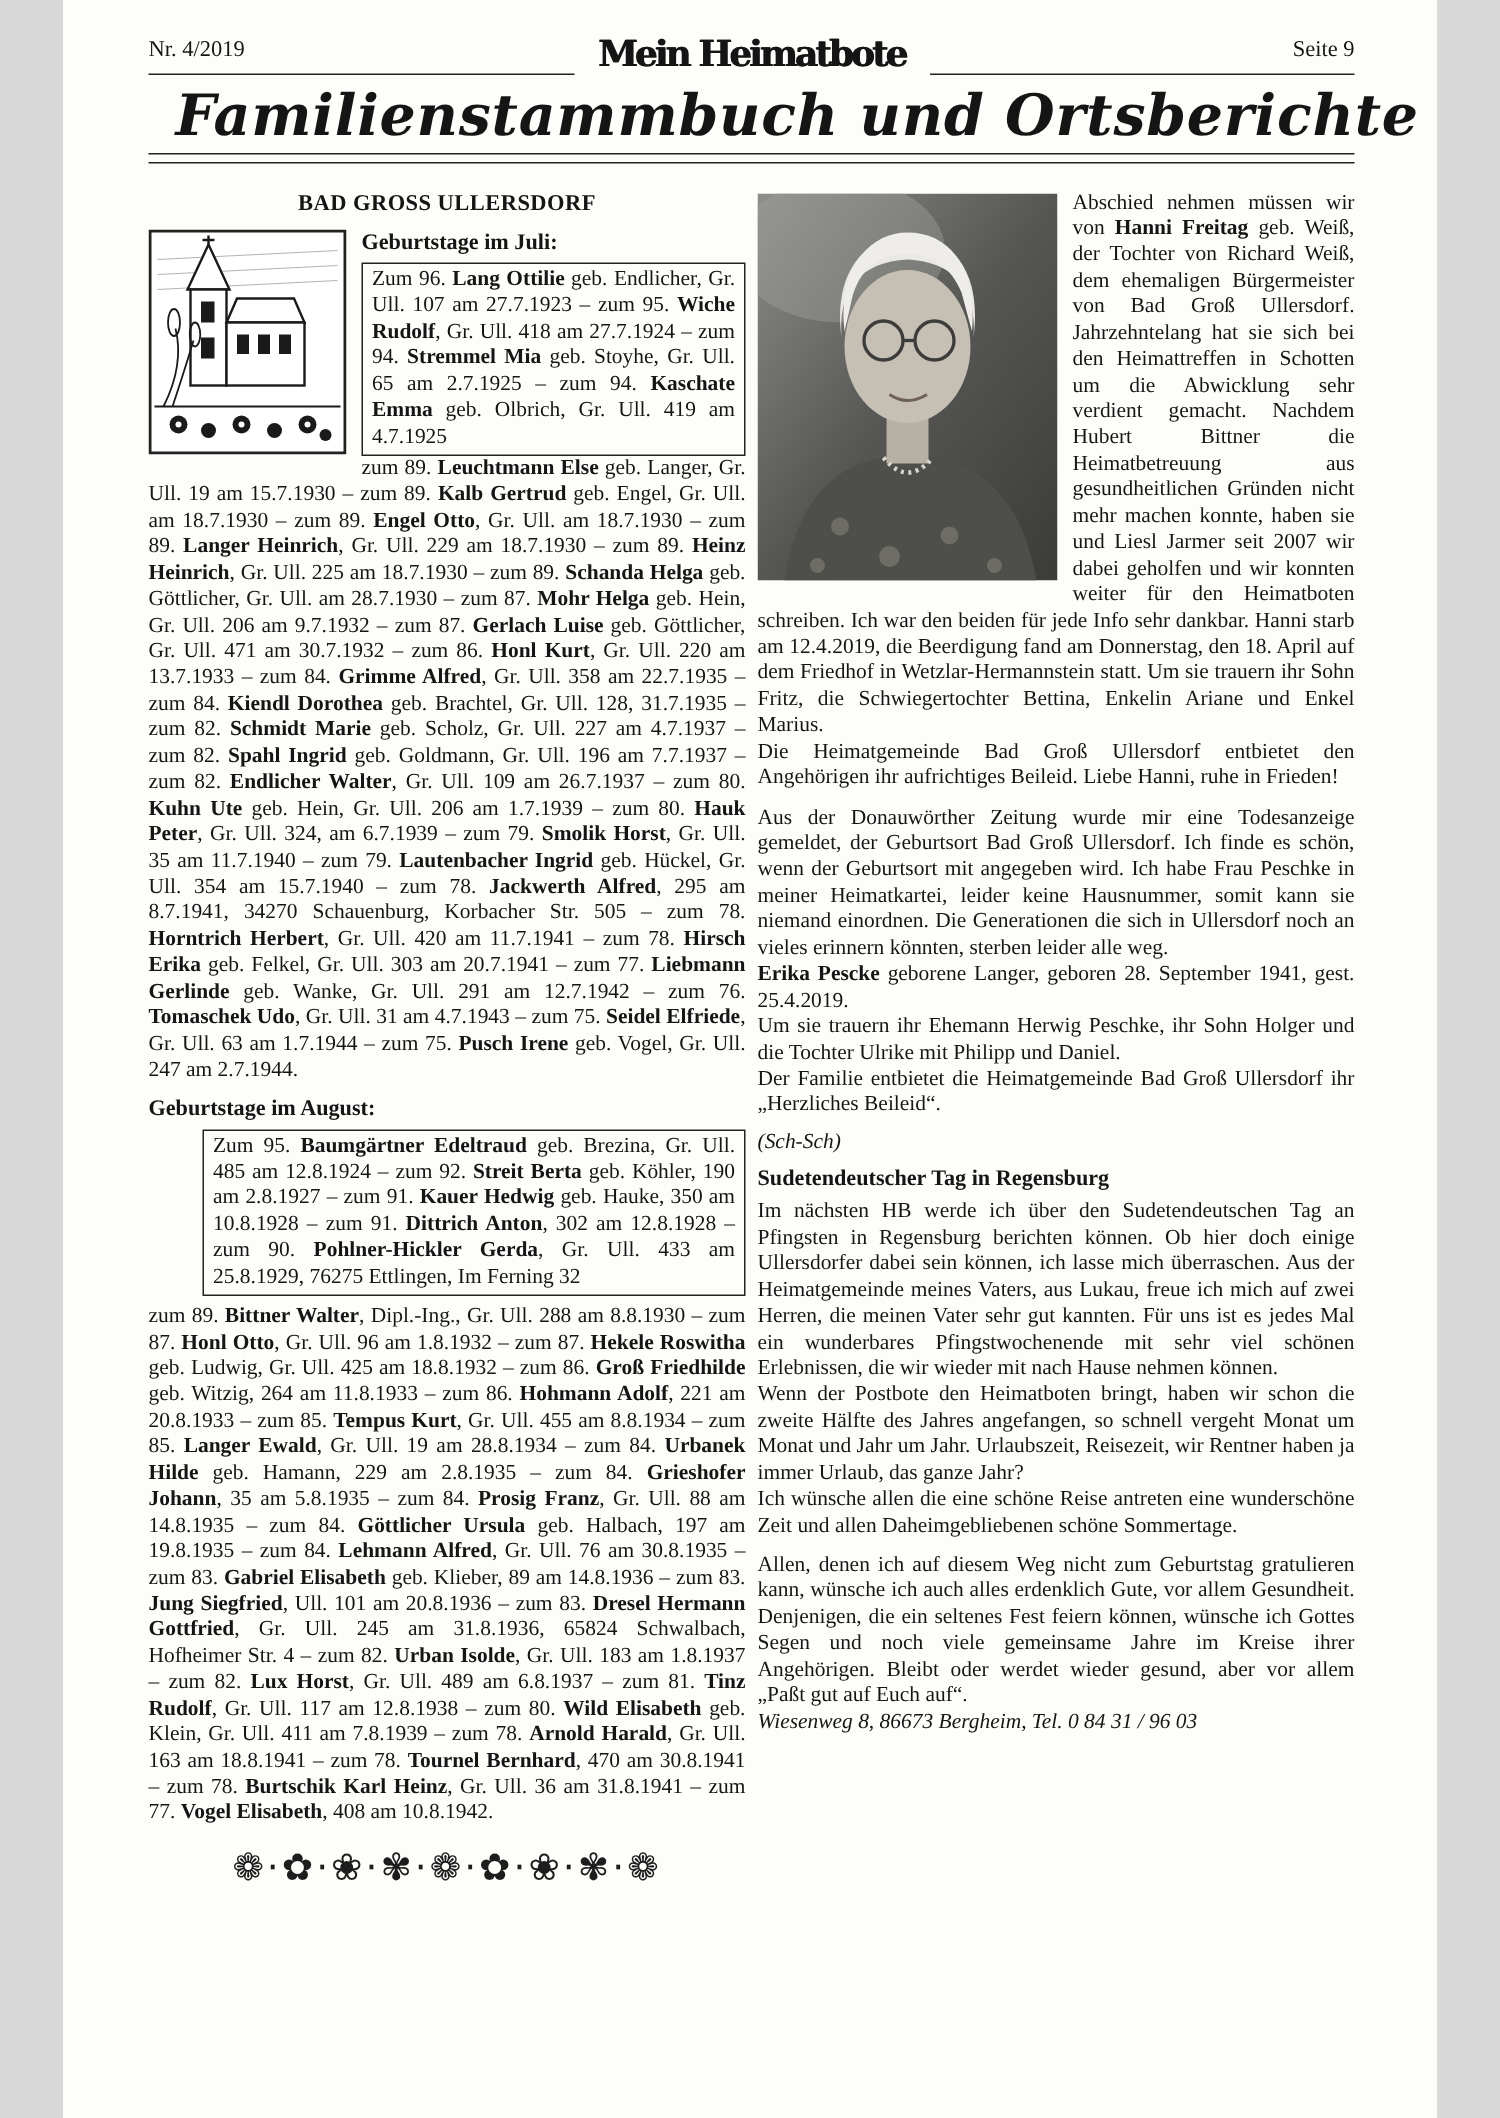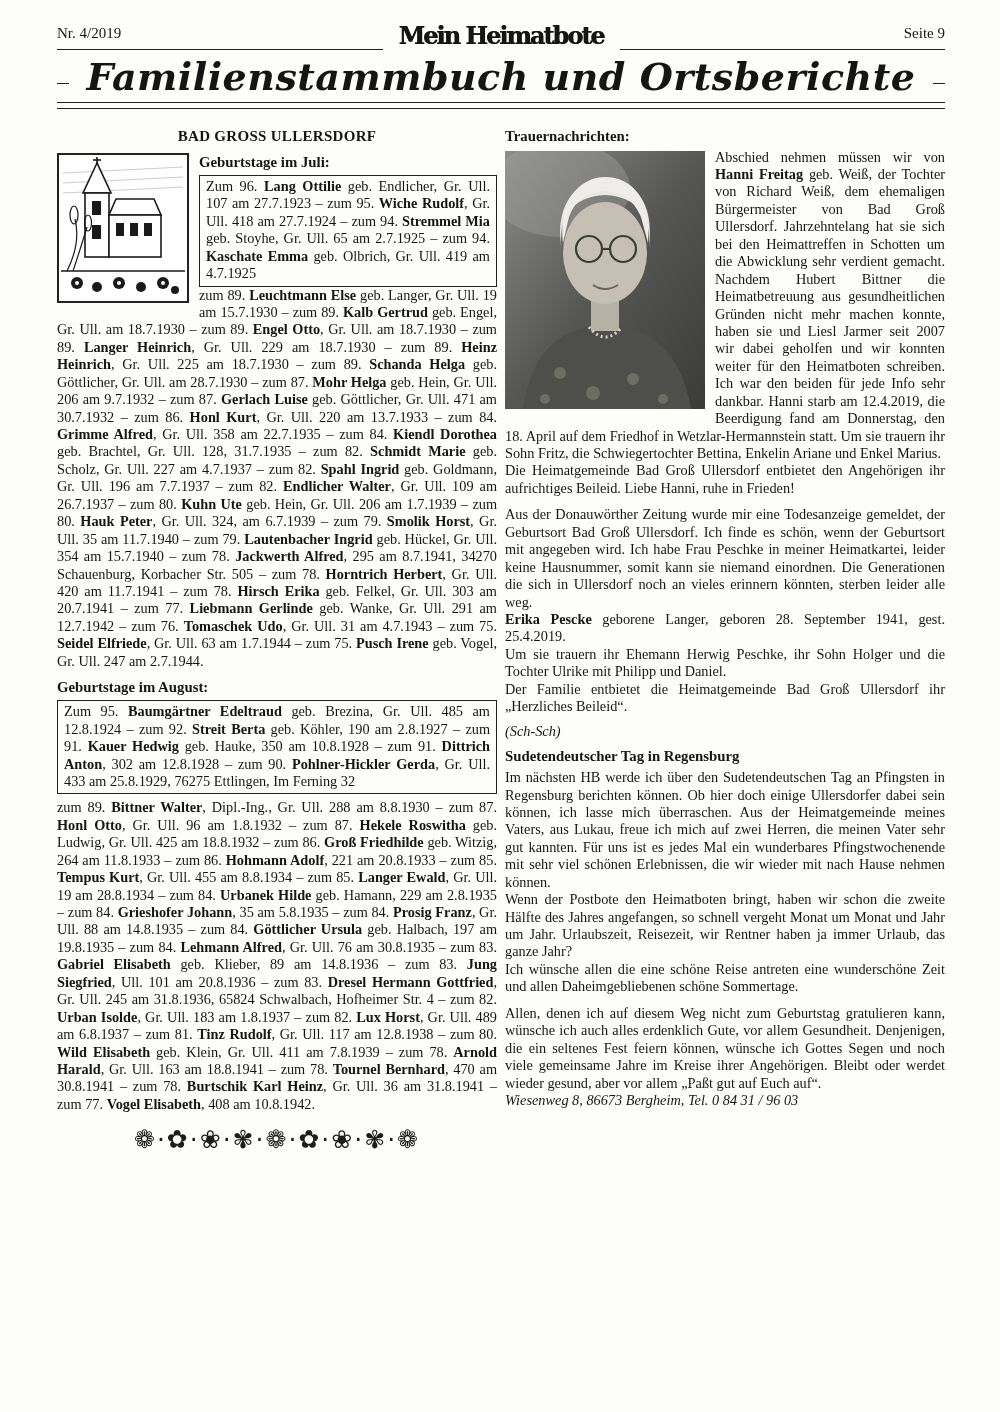--- a/index.html
+++ b/index.html
@@ -1,17 +1,17 @@
 <!DOCTYPE html>
 <html><head>
 <meta charset="utf-8">
 <style>
   html,body{margin:0;padding:0;}
   body{background:#d8d8d8;font-family:"Liberation Serif",serif;}
-  .page{width:1000px;height:1412px;margin:0 auto;background:#fdfdfa;color:#151515;
+  .page{width:916px;height:1412px;margin:0 auto;background:#fdfdfa;color:#151515;
         padding:24px 55px 16px 57px;box-sizing:border-box;overflow:hidden;position:relative;}
   
   .header{display:flex;align-items:flex-end;}
   .header-side{flex:1;font-size:15px;border-bottom:1.2px solid #222;padding-bottom:7px;}
   .header-side.right{text-align:right;}
   .masthead{font-family:"DejaVu Serif",serif;font-weight:bold;font-size:24px;line-height:1;
             letter-spacing:-2px;padding:0 16px 2px;text-shadow:0.6px 0 0 currentColor;white-space:nowrap;}
   
   .title-row{display:flex;margin-top:6px;}
   .t-line{flex:1;border-bottom:1.5px solid #222;margin-bottom:15px;}
@@ -19,21 +19,21 @@
                 line-height:1.12;padding:0 18px;letter-spacing:.5px;white-space:nowrap;}
   .main-rule{height:5px;border-top:1.3px solid #222;border-bottom:1.3px solid #222;margin-top:3px;}
   
   .columns{display:flex;gap:8px;margin-top:18px;}
   .col{width:0;flex:1;font-size:14.3px;line-height:1.22;text-align:justify;hyphens:auto;}
   .col p{margin:0;}
   .section-title{text-align:center;font-weight:bold;font-size:15px;margin-bottom:8px;letter-spacing:.3px;}
   .church-fig{float:left;width:132px;height:150px;margin:0 10px 3px 0;}
   .church-fig svg,.photo-fig svg{display:block;width:100%;height:100%;}
   .month-h{font-weight:bold;font-size:14.8px;margin:0 0 4px;text-align:left;}
-  .boxed{border:1.5px solid #222;padding:2px 6px 3px;display:flow-root;text-align:justify;}
+  .boxed{border:1.5px solid #222;padding:2px 6px 3px;display:flow-root;text-align:justify;margin-left:36px;}
   .listp{margin:2px 0 0;}
   .aug{margin-top:8px;}
   .aug-box{margin-bottom:5px;}
   .flowers{clear:both;text-align:center;font-family:"DejaVu Sans",sans-serif;font-size:25px;
            letter-spacing:2px;margin-top:12px;color:#1d1d1d;}
   .photo-fig{float:left;width:200px;height:258px;margin:2px 10px 3px 0;}
   .gap{margin-top:9px !important;}
   .gap-s{margin-top:7px !important;}
   .sig{font-style:italic;}
   b{font-weight:bold;}
@@ -112,21 +112,20 @@
       <p class="listp">zum 89. <b>Leuchtmann Else</b> geb. Langer, Gr. Ull. 19 am 15.7.1930 – zum 89. <b>Kalb Gertrud</b> geb. Engel, Gr. Ull. am 18.7.1930 – zum 89. <b>Engel Otto</b>, Gr. Ull. am 18.7.1930 – zum 89. <b>Langer Heinrich</b>, Gr. Ull. 229 am 18.7.1930 – zum 89. <b>Heinz Heinrich</b>, Gr. Ull. 225 am 18.7.1930 – zum 89. <b>Schanda Helga</b> geb. Göttlicher, Gr. Ull. am 28.7.1930 – zum 87. <b>Mohr Helga</b> geb. Hein, Gr. Ull. 206 am 9.7.1932 – zum 87. <b>Gerlach Luise</b> geb. Göttlicher, Gr. Ull. 471 am 30.7.1932 – zum 86. <b>Honl Kurt</b>, Gr. Ull. 220 am 13.7.1933 – zum 84. <b>Grimme Alfred</b>, Gr. Ull. 358 am 22.7.1935 – zum 84. <b>Kiendl Dorothea</b> geb. Brachtel, Gr. Ull. 128, 31.7.1935 – zum 82. <b>Schmidt Marie</b> geb. Scholz, Gr. Ull. 227 am 4.7.1937 – zum 82. <b>Spahl Ingrid</b> geb. Goldmann, Gr. Ull. 196 am 7.7.1937 – zum 82. <b>Endlicher Walter</b>, Gr. Ull. 109 am 26.7.1937 – zum 80. <b>Kuhn Ute</b> geb. Hein, Gr. Ull. 206 am 1.7.1939 – zum 80. <b>Hauk Peter</b>, Gr. Ull. 324, am 6.7.1939 – zum 79. <b>Smolik Horst</b>, Gr. Ull. 35 am 11.7.1940 – zum 79. <b>Lautenbacher Ingrid</b> geb. Hückel, Gr. Ull. 354 am 15.7.1940 – zum 78. <b>Jackwerth Alfred</b>, 295 am 8.7.1941, 34270 Schauenburg, Korbacher Str. 505 – zum 78. <b>Horntrich Herbert</b>, Gr. Ull. 420 am 11.7.1941 – zum 78. <b>Hirsch Erika</b> geb. Felkel, Gr. Ull. 303 am 20.7.1941 – zum 77. <b>Liebmann Gerlinde</b> geb. Wanke, Gr. Ull. 291 am 12.7.1942 – zum 76. <b>Tomaschek Udo</b>, Gr. Ull. 31 am 4.7.1943 – zum 75. <b>Seidel Elfriede</b>, Gr. Ull. 63 am 1.7.1944 – zum 75. <b>Pusch Irene</b> geb. Vogel, Gr. Ull. 247 am 2.7.1944.</p>
 
       <h3 class="month-h aug">Geburtstage im August:</h3>
       <div class="boxed aug-box">Zum 95. <b>Baumgärtner Edeltraud</b> geb. Brezina, Gr. Ull. 485 am 12.8.1924 – zum 92. <b>Streit Berta</b> geb. Köhler, 190 am 2.8.1927 – zum 91. <b>Kauer Hedwig</b> geb. Hauke, 350 am 10.8.1928 – zum 91. <b>Dittrich Anton</b>, 302 am 12.8.1928 – zum 90. <b>Pohlner-Hickler Gerda</b>, Gr. Ull. 433 am 25.8.1929, 76275 Ettlingen, Im Ferning 32</div>
       <p class="listp">zum 89. <b>Bittner Walter</b>, Dipl.-Ing., Gr. Ull. 288 am 8.8.1930 – zum 87. <b>Honl Otto</b>, Gr. Ull. 96 am 1.8.1932 – zum 87. <b>Hekele Roswitha</b> geb. Ludwig, Gr. Ull. 425 am 18.8.1932 – zum 86. <b>Groß Friedhilde</b> geb. Witzig, 264 am 11.8.1933 – zum 86. <b>Hohmann Adolf</b>, 221 am 20.8.1933 – zum 85. <b>Tempus Kurt</b>, Gr. Ull. 455 am 8.8.1934 – zum 85. <b>Langer Ewald</b>, Gr. Ull. 19 am 28.8.1934 – zum 84. <b>Urbanek Hilde</b> geb. Hamann, 229 am 2.8.1935 – zum 84. <b>Grieshofer Johann</b>, 35 am 5.8.1935 – zum 84. <b>Prosig Franz</b>, Gr. Ull. 88 am 14.8.1935 – zum 84. <b>Göttlicher Ursula</b> geb. Halbach, 197 am 19.8.1935 – zum 84. <b>Lehmann Alfred</b>, Gr. Ull. 76 am 30.8.1935 – zum 83. <b>Gabriel Elisabeth</b> geb. Klieber, 89 am 14.8.1936 – zum 83. <b>Jung Siegfried</b>, Ull. 101 am 20.8.1936 – zum 83. <b>Dresel Hermann Gottfried</b>, Gr. Ull. 245 am 31.8.1936, 65824 Schwalbach, Hofheimer Str. 4 – zum 82. <b>Urban Isolde</b>, Gr. Ull. 183 am 1.8.1937 – zum 82. <b>Lux Horst</b>, Gr. Ull. 489 am 6.8.1937 – zum 81. <b>Tinz Rudolf</b>, Gr. Ull. 117 am 12.8.1938 – zum 80. <b>Wild Elisabeth</b> geb. Klein, Gr. Ull. 411 am 7.8.1939 – zum 78. <b>Arnold Harald</b>, Gr. Ull. 163 am 18.8.1941 – zum 78. <b>Tournel Bernhard</b>, 470 am 30.8.1941 – zum 78. <b>Burtschik Karl Heinz</b>, Gr. Ull. 36 am 31.8.1941 – zum 77. <b>Vogel Elisabeth</b>, 408 am 10.8.1942.</p>
 
       <div class="flowers">❁·✿·❀·✾·❁·✿·❀·✾·❁</div>
     </div>
 
     <div class="col">
-      <h3 class="month-h">Trauernachrichten:</h3>
 
       <div class="photo-fig">
         <svg viewBox="0 0 200 258" xmlns="http://www.w3.org/2000/svg">
           <defs>
             <linearGradient id="pgbg" x1="0" y1="0" x2="1" y2="1">
               <stop offset="0" stop-color="#8d8d8a"></stop>
                 <stop offset="0.5" stop-color="#565654"></stop>
               <stop offset="1" stop-color="#3b3b39"></stop>
             </linearGradient>
           </defs>

